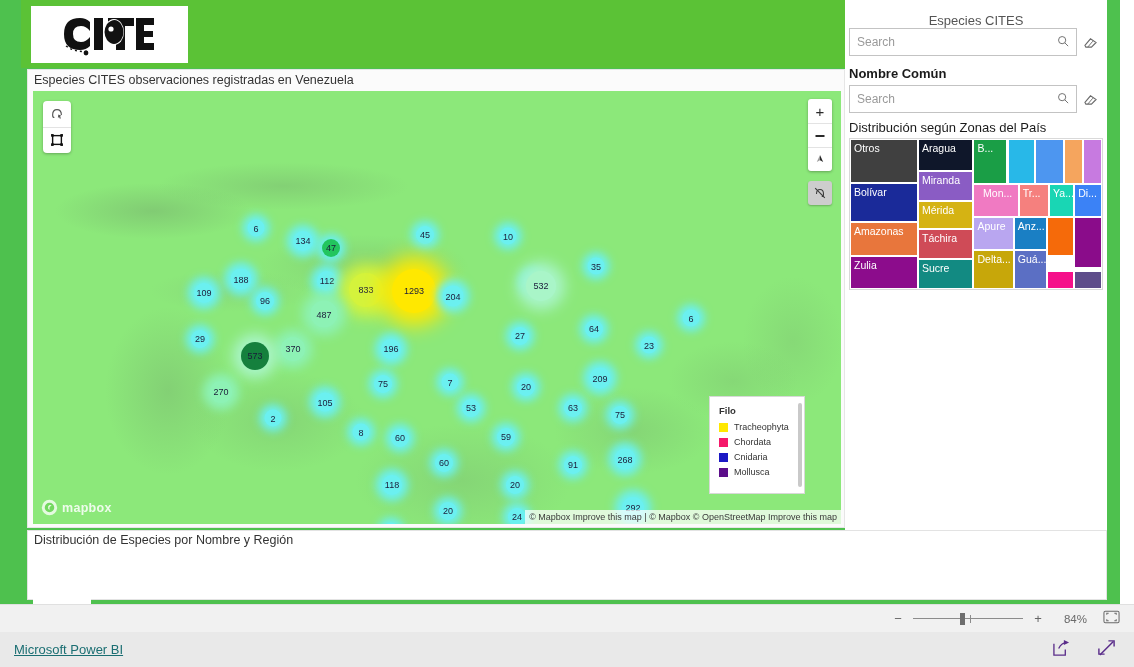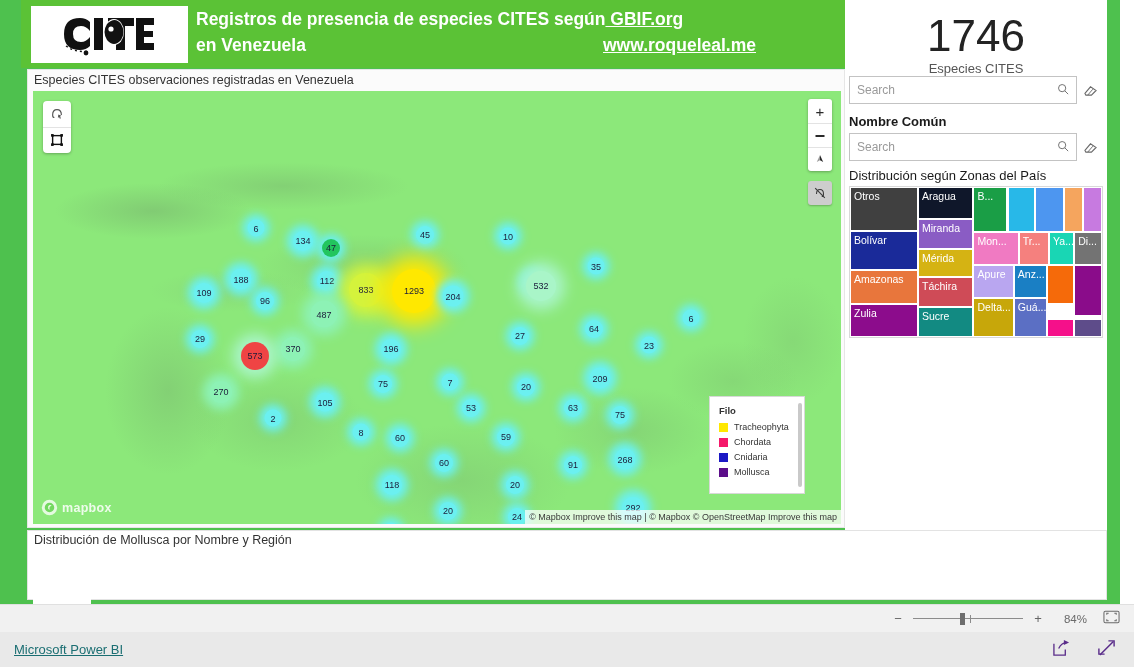--- a/index.html
+++ b/index.html
@@ -252,29 +252,20 @@
           <path d="M30 6 q-16 0 -16 16 q0 16 16 16 q6 0 10 -4 l0 -9 q-4 5 -9 5 q-8 0 -8 -8 q0 -8 8 -8 q5 0 9 5 l0 -9 q-4 -4 -10 -4 z" fill="#111"></path>
           <rect x="44" y="6" width="9" height="32" fill="#111"></rect>
           <path d="M58 6 l26 0 l0 8 l-9 0 l0 24 l-9 0 l0 -24 l-8 0 z" fill="#111"></path>
           <path d="M86 6 l18 0 l0 7 l-10 0 l0 6 l9 0 l0 6 l-9 0 l0 6 l10 0 l0 7 l-18 0 z" fill="#111"></path>
           <ellipse cx="64" cy="20" rx="10" ry="13" fill="#fff"></ellipse>
           <path d="M57 12 q8 -8 14 0 q5 8 0 16 q-7 8 -14 0 q-5 -8 0 -16 z" fill="#111"></path>
           <circle cx="61" cy="17" r="2.6" fill="#fff"></circle>
           <path d="M16 34 q10 7 22 5" stroke="#111" stroke-width="1.4" fill="none" stroke-dasharray="2 3"></path>
           <circle cx="36" cy="41" r="2.4" fill="#111"></circle>
         </svg>
-      </div>
-      <div id="banner-title">
-        <div>
-          <span>Registros de presencia de especies CITES según</span><span class="ul"> GBIF.org</span>
-        </div>
-        <div id="banner-row2">
-          <span>en Venezuela</span>
-          <span class="ul">www.roqueleal.me</span>
-        </div>
       </div>
     </div>
 
     <div id="map-panel">
       <div id="map-title">Especies CITES observaciones registradas en Venezuela</div>
 
       <div id="map-area">
         <div class="terrain"></div>
         <div id="bubble-layer">
             <div class="bub" style="left: 223px; top: 137px; width: 17px; height: 17px; background: rgb(107, 240, 240); box-shadow: rgb(107, 240, 240) 0px 0px 8px 5px;">6</div>
@@ -292,21 +283,21 @@
             <div class="bub" style="left: 508px; top: 195px; width: 30px; height: 30px; background: rgb(169, 245, 200); box-shadow: rgb(169, 245, 200) 0px 0px 14px 9px;">532</div>
             <div class="bub" style="left: 171px; top: 202px; width: 20px; height: 20px; background: rgb(107, 240, 240); box-shadow: rgb(107, 240, 240) 0px 0px 9px 6px;">109</div>
             <div class="bub" style="left: 232px; top: 210px; width: 18px; height: 18px; background: rgb(107, 240, 240); box-shadow: rgb(107, 240, 240) 0px 0px 8px 5px;">96</div>
             <div class="bub" style="left: 291px; top: 223px; width: 27px; height: 27px; background: rgb(141, 242, 181); box-shadow: rgb(141, 242, 181) 0px 0px 12px 8px;">487</div>
             <div class="bub" style="left: 658px; top: 227px; width: 17px; height: 17px; background: rgb(107, 240, 240); box-shadow: rgb(107, 240, 240) 0px 0px 8px 5px;">6</div>
             <div class="bub" style="left: 561px; top: 238px; width: 18px; height: 18px; background: rgb(107, 240, 240); box-shadow: rgb(107, 240, 240) 0px 0px 8px 5px;">64</div>
             <div class="bub" style="left: 487px; top: 245px; width: 18px; height: 18px; background: rgb(107, 240, 240); box-shadow: rgb(107, 240, 240) 0px 0px 8px 5px;">27</div>
             <div class="bub" style="left: 167px; top: 248px; width: 18px; height: 18px; background: rgb(107, 240, 240); box-shadow: rgb(107, 240, 240) 0px 0px 8px 5px;">29</div>
             <div class="bub" style="left: 616px; top: 254px; width: 17px; height: 17px; background: rgb(107, 240, 240); box-shadow: rgb(107, 240, 240) 0px 0px 8px 5px;">23</div>
             <div class="bub" style="left: 260px; top: 258px; width: 24px; height: 24px; background: rgb(141, 242, 181); box-shadow: rgb(141, 242, 181) 0px 0px 11px 7px;">370</div>
-            <div class="bub" style="left: 222px; top: 265px; width: 28px; height: 28px; background: #ef4444; box-shadow: rgb(169, 245, 200) 0px 0px 13px 8px;">573</div>
+            <div class="bub" style="left: 222px; top: 265px; width: 28px; height: 28px; background: #15803d; box-shadow: rgb(169, 245, 200) 0px 0px 13px 8px;">573</div>
             <div class="bub" style="left: 358px; top: 258px; width: 20px; height: 20px; background: rgb(107, 240, 240); box-shadow: rgb(107, 240, 240) 0px 0px 9px 6px;">196</div>
             <div class="bub" style="left: 567px; top: 287px; width: 21px; height: 21px; background: rgb(107, 240, 240); box-shadow: rgb(107, 240, 240) 0px 0px 9px 6px;">209</div>
             <div class="bub" style="left: 350px; top: 293px; width: 18px; height: 18px; background: rgb(107, 240, 240); box-shadow: rgb(107, 240, 240) 0px 0px 8px 5px;">75</div>
             <div class="bub" style="left: 417px; top: 291px; width: 17px; height: 17px; background: rgb(107, 240, 240); box-shadow: rgb(107, 240, 240) 0px 0px 8px 5px;">7</div>
             <div class="bub" style="left: 493px; top: 296px; width: 18px; height: 18px; background: rgb(107, 240, 240); box-shadow: rgb(107, 240, 240) 0px 0px 8px 5px;">20</div>
             <div class="bub" style="left: 188px; top: 301px; width: 22px; height: 22px; background: rgb(141, 242, 181); box-shadow: rgb(141, 242, 181) 0px 0px 10px 7px;">270</div>
             <div class="bub" style="left: 292px; top: 311px; width: 19px; height: 19px; background: rgb(107, 240, 240); box-shadow: rgb(107, 240, 240) 0px 0px 9px 6px;">105</div>
             <div class="bub" style="left: 438px; top: 317px; width: 18px; height: 18px; background: rgb(107, 240, 240); box-shadow: rgb(107, 240, 240) 0px 0px 8px 5px;">53</div>
             <div class="bub" style="left: 540px; top: 317px; width: 18px; height: 18px; background: rgb(107, 240, 240); box-shadow: rgb(107, 240, 240) 0px 0px 8px 5px;">63</div>
             <div class="bub" style="left: 587px; top: 324px; width: 18px; height: 18px; background: rgb(107, 240, 240); box-shadow: rgb(107, 240, 240) 0px 0px 8px 5px;">75</div>
@@ -398,21 +389,20 @@
           <span class="mbtext">mapbox</span>
         </div>
 
         <div id="attrib">© Mapbox  Improve this map  |  © Mapbox  © OpenStreetMap  Improve this map</div>
       </div>
     </div>
 
     <div id="sidebar">
 
       <div id="kpi">
-        <div id="kpi-value">1746</div>
         <div id="kpi-label">Especies CITES</div>
       </div>
 
       <div class="search-row">
         <div class="search-box">
           <span class="ph">Search</span>
           <span>
             <svg width="12" height="12" viewBox="0 0 14 14" aria-hidden="true">
               <circle cx="6" cy="6" r="4.2" fill="none" stroke="#6a6a6a" stroke-width="1.1"></circle>
               <path d="M9.2 9.2 L13 13" stroke="#6a6a6a" stroke-width="1.1"></path>
@@ -452,41 +442,41 @@
           <div class="zcell" style="left: 0%; top: 0%; width: 27%; height: 29%; background: #404040;">Otros</div>
           <div class="zcell" style="left: 0%; top: 29%; width: 27%; height: 26%; background: rgb(26, 42, 153);">Bolívar</div>
           <div class="zcell" style="left: 0%; top: 55%; width: 27%; height: 23%; background: rgb(232, 118, 60);">Amazonas</div>
           <div class="zcell" style="left: 0%; top: 78%; width: 27%; height: 22%; background: rgb(140, 12, 140);">Zulia</div>
           <div class="zcell" style="left: 27%; top: 0%; width: 22%; height: 21%; background: #0f172a;">Aragua</div>
           <div class="zcell" style="left: 27%; top: 21%; width: 22%; height: 20%; background: rgb(138, 92, 196);">Miranda</div>
           <div class="zcell" style="left: 27%; top: 41%; width: 22%; height: 19%; background: rgb(213, 179, 19);">Mérida</div>
           <div class="zcell" style="left: 27%; top: 60%; width: 22%; height: 20%; background: rgb(207, 75, 87);">Táchira</div>
           <div class="zcell" style="left: 27%; top: 80%; width: 22%; height: 20%; background: rgb(18, 138, 130);">Sucre</div>
           <div class="zcell" style="left: 49%; top: 0%; width: 13.5%; height: 30%; background: rgb(26, 158, 70);">B...</div>
-          <div class="zcell" style="left: 49%; top: 30%; width: 18%; height: 22%; background: rgb(240, 122, 194);">Mon...</div>
+          <div class="zcell" style="left: 49%; top: 30%; width: 18%; height: 22%; background: rgb(240, 122, 194); text-align: center;">Mon...</div>
           <div class="zcell" style="left: 49%; top: 52%; width: 16%; height: 22%; background: rgb(185, 166, 240);">Apure</div>
           <div class="zcell" style="left: 49%; top: 74%; width: 16%; height: 26%; background: rgb(199, 167, 10);">Delta...</div>
           <div class="zcell" style="left: 62.5%; top: 0%; width: 11%; height: 30%; background: rgb(40, 184, 232);"></div>
           <div class="zcell" style="left: 67%; top: 30%; width: 12%; height: 22%; background: rgb(245, 128, 126);">Tr...</div>
           <div class="zcell" style="left: 65%; top: 52%; width: 13%; height: 22%; background: rgb(26, 127, 196);">Anz...</div>
           <div class="zcell" style="left: 65%; top: 74%; width: 13%; height: 26%; background: rgb(91, 111, 196);">Guá...</div>
           <div class="zcell" style="left: 73.5%; top: 0%; width: 11.5%; height: 30%; background: rgb(77, 150, 240);"></div>
           <div class="zcell" style="left: 79%; top: 30%; width: 10%; height: 22%; background: rgb(25, 214, 180);">Ya...</div>
           <div class="zcell" style="left: 78%; top: 52%; width: 11%; height: 26%; background: rgb(245, 106, 10);"></div>
           <div class="zcell" style="left: 78%; top: 88%; width: 11%; height: 12%; background: rgb(245, 16, 138);"></div>
           <div class="zcell" style="left: 85%; top: 0%; width: 7.5%; height: 30%; background: rgb(245, 165, 94);"></div>
-          <div class="zcell" style="left: 89%; top: 30%; width: 11%; height: 22%; background: #737373;">Di...</div>
+          <div class="zcell" style="left: 89%; top: 30%; width: 11%; height: 22%; background: #3b82f6;">Di...</div>
           <div class="zcell" style="left: 89%; top: 52%; width: 11%; height: 34%; background: rgb(138, 12, 138);"></div>
           <div class="zcell" style="left: 89%; top: 88%; width: 11%; height: 12%; background: rgb(94, 76, 138);"></div>
           <div class="zcell" style="left: 92.5%; top: 0%; width: 7.5%; height: 30%; background: rgb(199, 122, 224);"></div>
         </div>
     </div>
 
     <div id="species-panel">
-      <div id="species-title">Distribución de Mollusca por Nombre y Región</div>
+      <div id="species-title">Distribución de Especies por Nombre y Región</div>
       <div id="species-grid">
           <div class="sp-row" style="top: 0px; height: 14px;">
             <div class="sp-cell" style="width: 4.2%; height: 14px; background: rgb(26, 140, 240);"></div>
             <div class="sp-cell" style="width: 4.2%; height: 14px; background: rgb(107, 10, 107);"></div>
             <div class="sp-cell" style="width: 4.2%; height: 14px; background: rgb(213, 179, 19);"></div>
             <div class="sp-cell" style="width: 4.2%; height: 14px; background: rgb(26, 158, 70);"></div>
             <div class="sp-cell" style="width: 4.2%; height: 14px; background: rgb(245, 165, 94);"></div>
             <div class="sp-cell" style="width: 4.2%; height: 14px; background: rgb(185, 166, 240);"></div>
             <div class="sp-cell" style="width: 4.2%; height: 14px; background: rgb(25, 214, 180);"></div>
             <div class="sp-cell" style="width: 4.2%; height: 14px; background: rgb(77, 124, 204);"></div>

